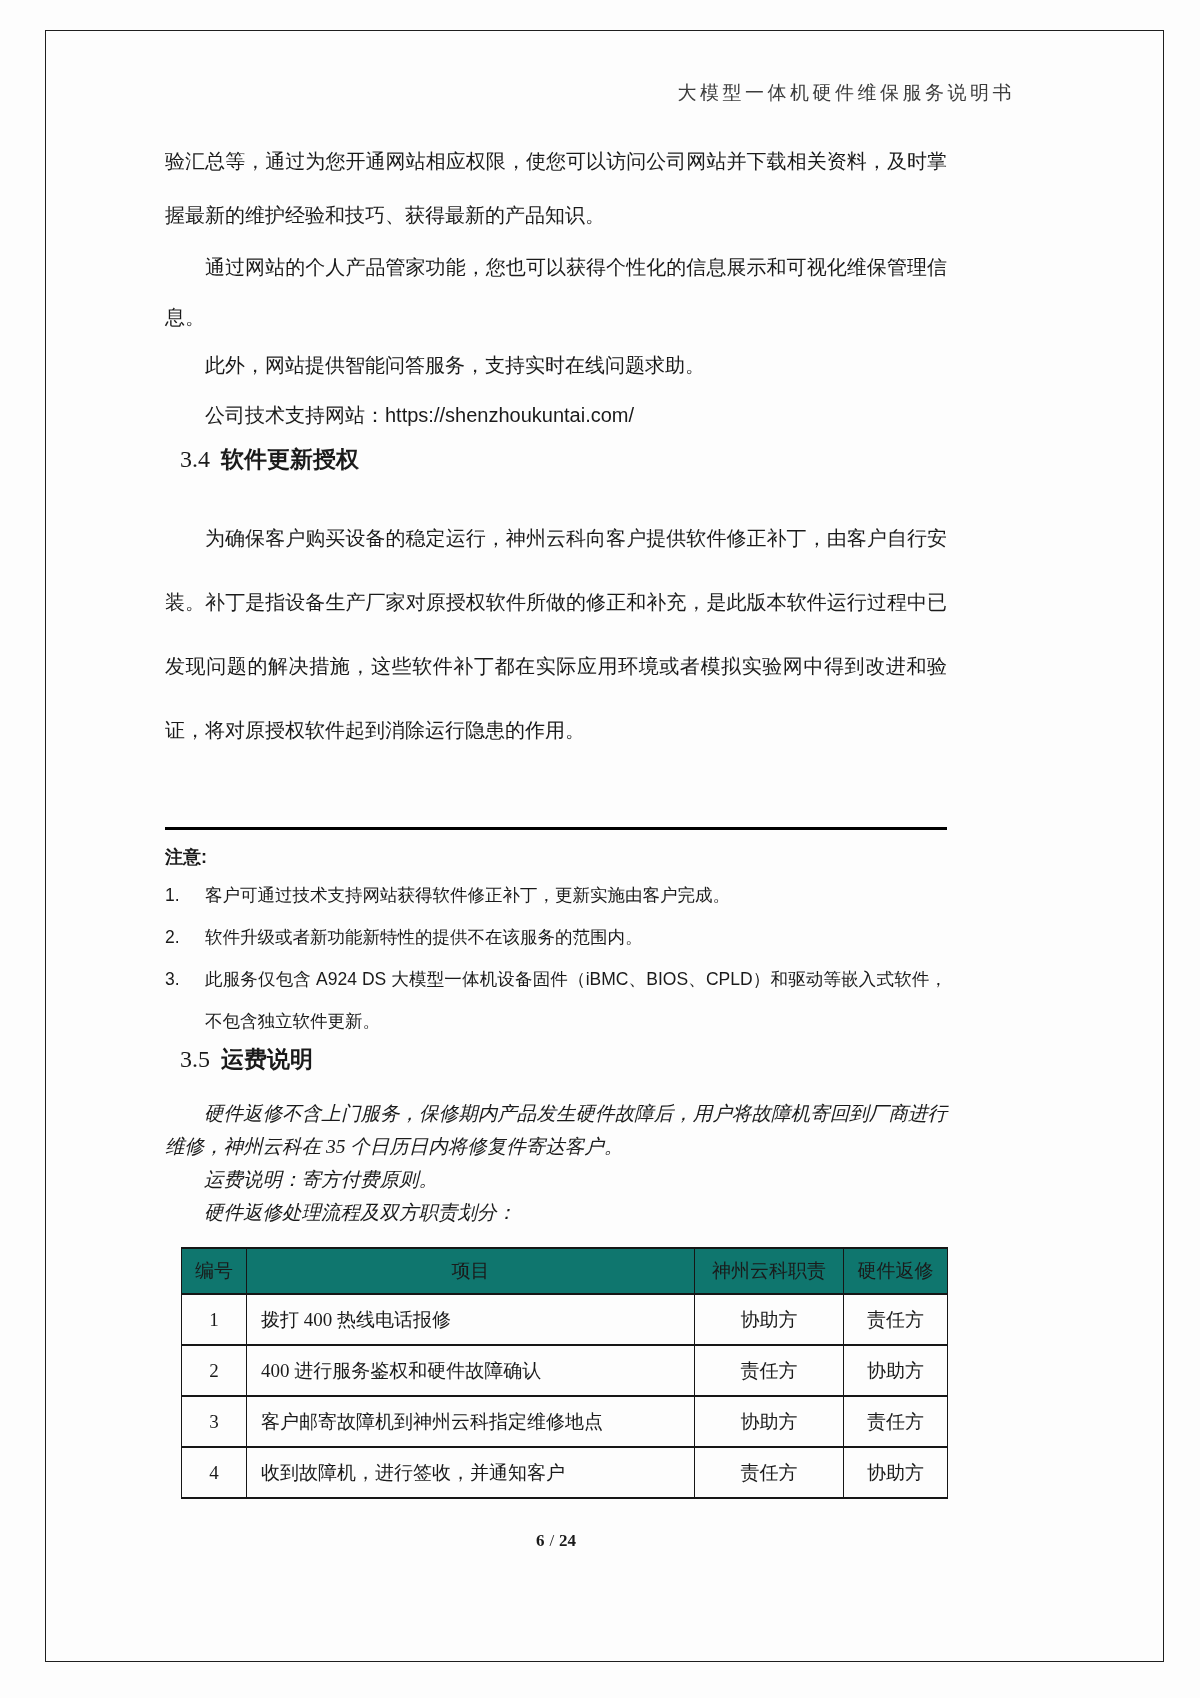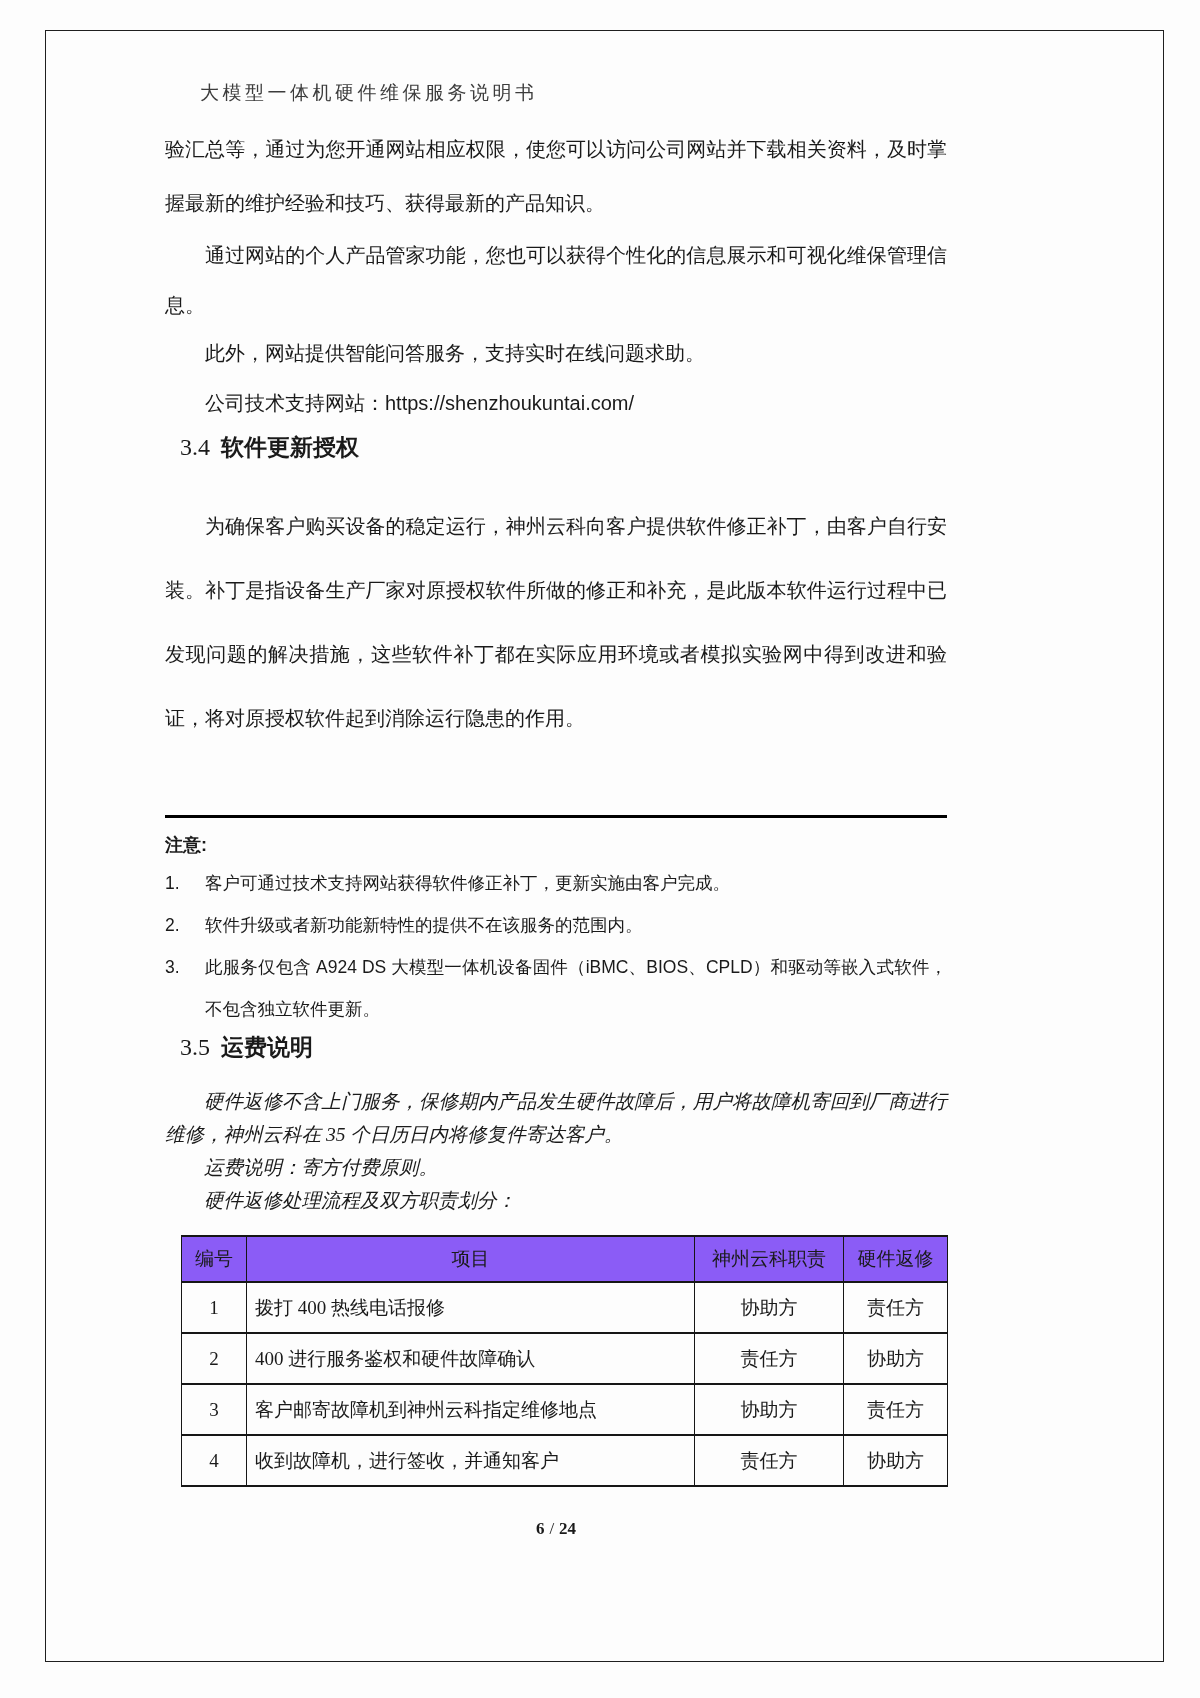--- a/index.html
+++ b/index.html
@@ -6,25 +6,25 @@
   body{
     width:1200px;height:1698px;position:relative;background:#fdfdfd;
     color:#1a1a1a;overflow:hidden;
     font-family:"Liberation Sans","DejaVu Sans",sans-serif;
   }
   .frame{
     position:absolute;left:45px;top:30px;width:1117px;height:1630px;
     border:1px solid #1f1f1f;pointer-events:none;
   }
   .page-header{
-    position:absolute;top:80px;left:200px;right:185px;text-align:left;
+    position:absolute;top:80px;left:200px;right:185px;text-align:right;
     font-family:"Liberation Serif","DejaVu Serif",serif;
     font-size:19px;letter-spacing:3.5px;color:#3c3c3c;
   }
-  .content{position:absolute;left:165px;top:0;width:782px;}
+  .content{position:absolute;left:165px;top:12px;width:782px;}
 
   .p-sans{font-size:20px;text-align:justify;margin:0;}
   .p1{margin-top:122px;line-height:54px;}
   .p2{line-height:50px;text-indent:2em;}
   .p3{line-height:46px;text-indent:2em;}
   .p4{line-height:54px;text-indent:2em;}
   .p5{margin-top:30px;line-height:64px;text-indent:2em;}
 
   h2.section{
     margin:0;padding-left:15px;font-size:23px;line-height:34px;font-weight:700;
@@ -55,23 +55,23 @@
   table.svc-table{
     margin-top:18px;margin-left:16px;width:766px;
     border-collapse:collapse;table-layout:fixed;
     font-family:"Liberation Serif","DejaVu Serif",serif;font-size:19px;
   }
   .svc-table th,.svc-table td{
     border-left:1px solid #161616;border-right:1px solid #161616;
     border-top:2px solid #161616;border-bottom:2px solid #161616;
     text-align:center;font-weight:400;padding:0 6px;
   }
-  .svc-table th{height:44px;background:#8b5cf6;font-family:Liberation Serif, serif;}
+  .svc-table th{height:44px;background:#0f766e;font-family:Liberation Serif, serif;}
   .svc-table td{height:49px;}
-  .svc-table td.item-cell{text-align:left;padding-left:8px;}
+  .svc-table td.item-cell{text-align:left;padding-left:14px;}
   .col-id{width:65px;}
   .col-item{width:448px;}
   .col-vendor{width:149px;}
   .col-cust{width:104px;}
 
   .page-footer{
     margin-top:32px;text-align:center;
     font-family:"Liberation Serif","DejaVu Serif",serif;font-size:17px;
   }
   .page-footer .num{font-weight:700;}

